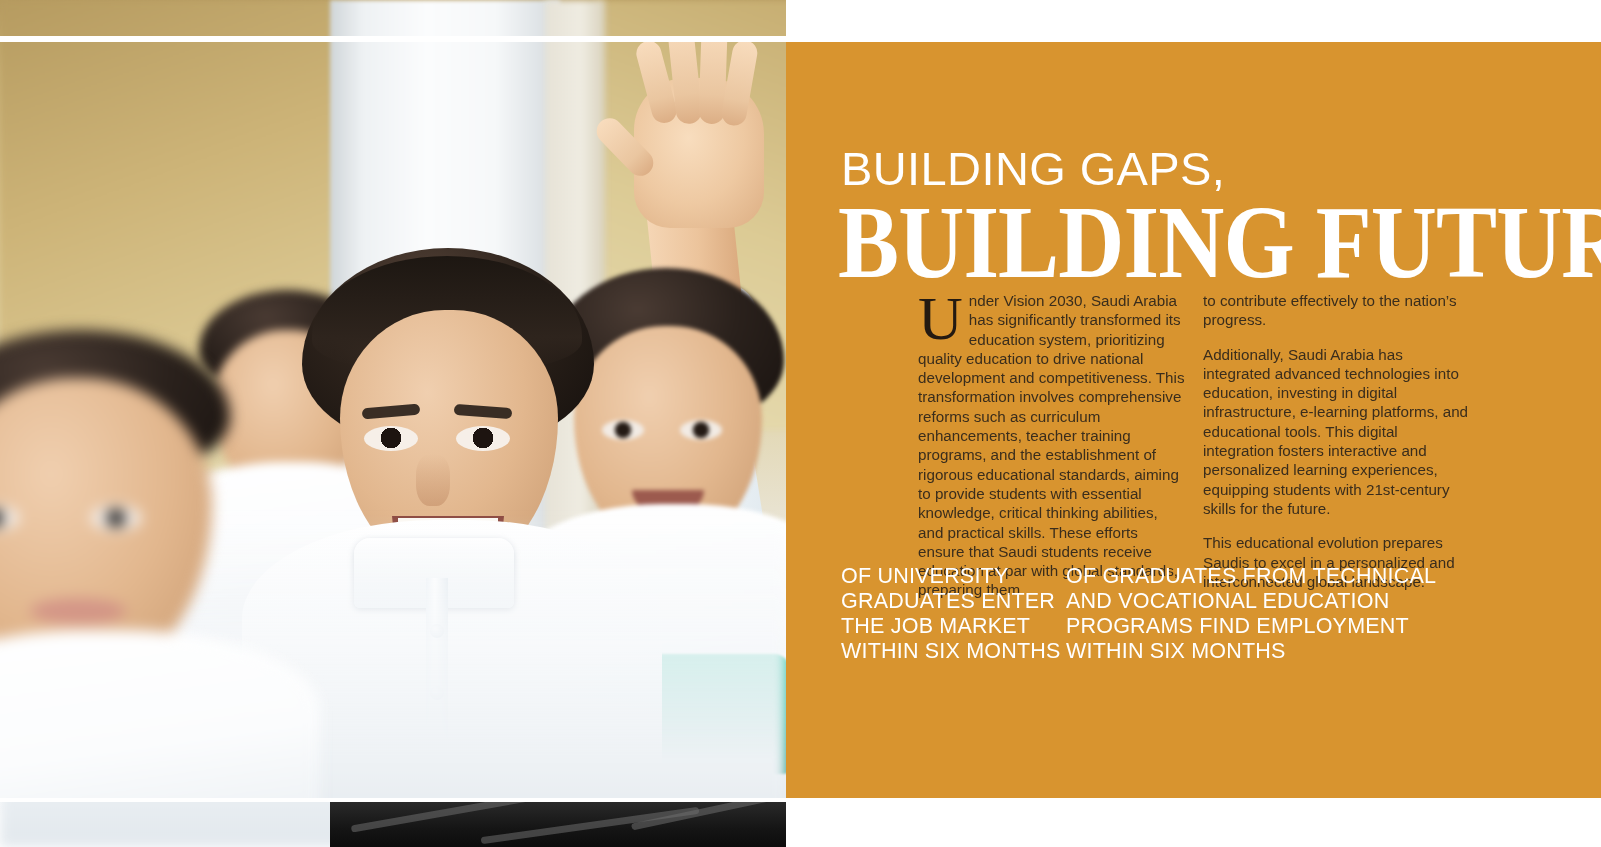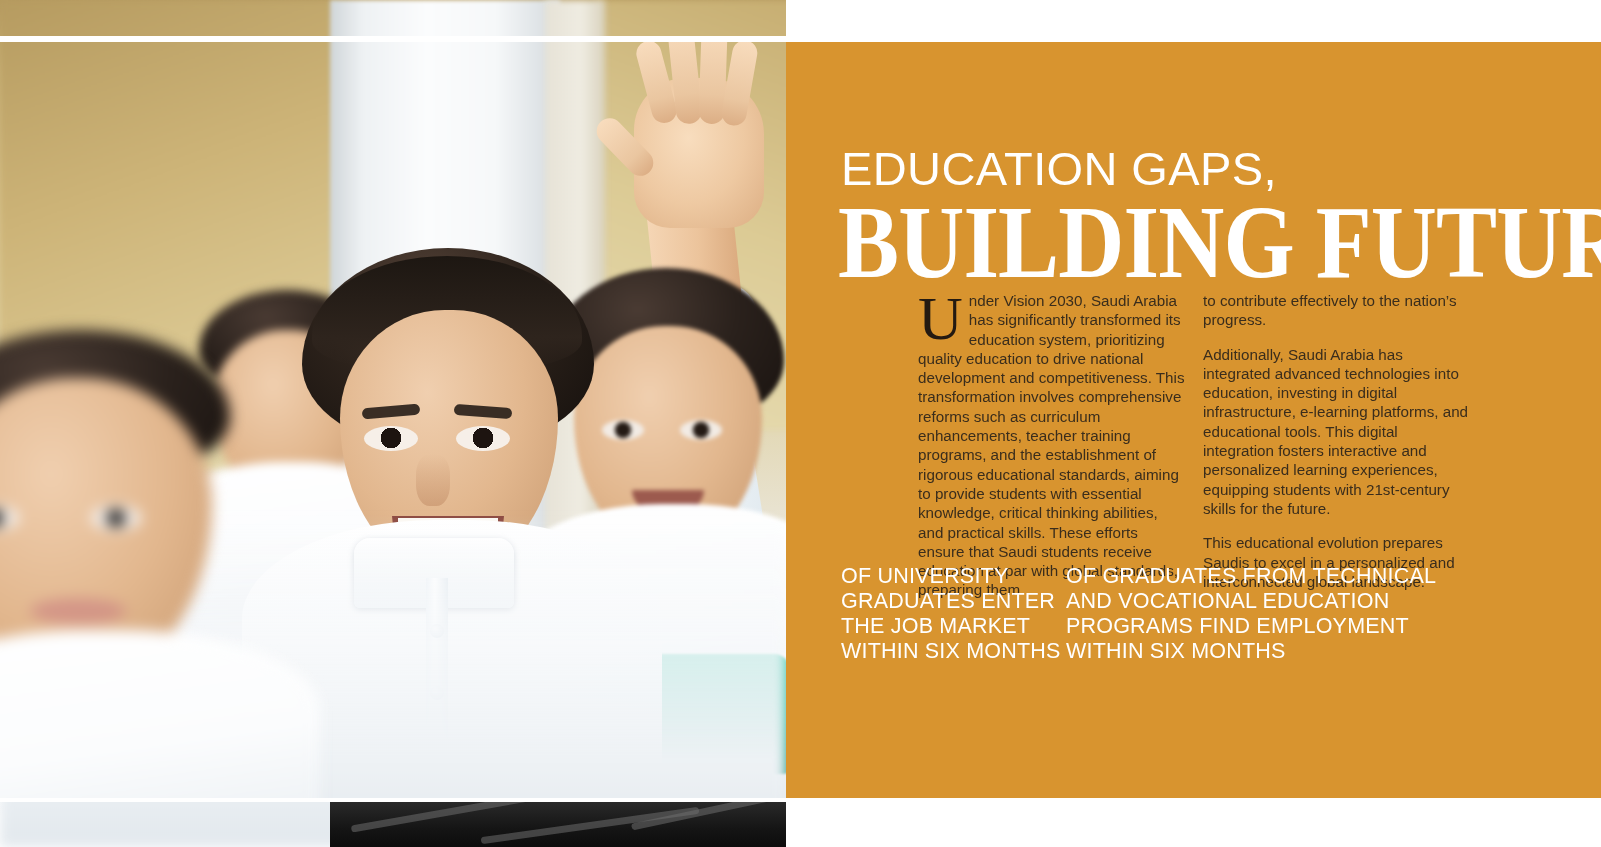--- a/index.html
+++ b/index.html
@@ -329,21 +329,21 @@
           <div class="railbar" style="left:20px;top:10px;width:180px;transform:rotate(-10deg)"></div>
           <div class="railbar" style="left:150px;top:22px;width:220px;transform:rotate(-8deg)"></div>
           <div class="railbar" style="left:300px;top:8px;width:150px;transform:rotate(-12deg)"></div>
         </div>
       </div>
     </div>
   </div>
 
   <div class="panel">
 
-    <div class="eyebrow">EDUCATION GAPS,</div>
+    <div class="eyebrow">BUILDING GAPS,</div>
     <div class="headline">BUILDING FUTURES</div>
 
     <div class="cols">
       <div class="col col-l">
         <p><span class="dropcap">U</span><span>nder Vision 2030, Saudi Arabia has significantly transformed its education system, prioritizing quality education to drive national development and competitiveness. This transformation involves comprehensive reforms such as curriculum enhancements, teacher training programs, and the establishment of rigorous educational standards, aiming to provide students with essential knowledge, critical thinking abilities, and practical skills. These efforts ensure that Saudi students receive education at par with global standards, preparing them</span></p>
       </div>
       <div class="col col-r">
         <p>to contribute effectively to the nation’s progress.</p>
         <p>Additionally, Saudi Arabia has integrated advanced technologies into education, investing in digital infrastructure, e-learning platforms, and educational tools. This digital integration fosters interactive and personalized learning experiences, equipping students with 21st-century skills for the future.</p>
         <p>This educational evolution prepares Saudis to excel in a personalized and interconnected global landscape.</p>

